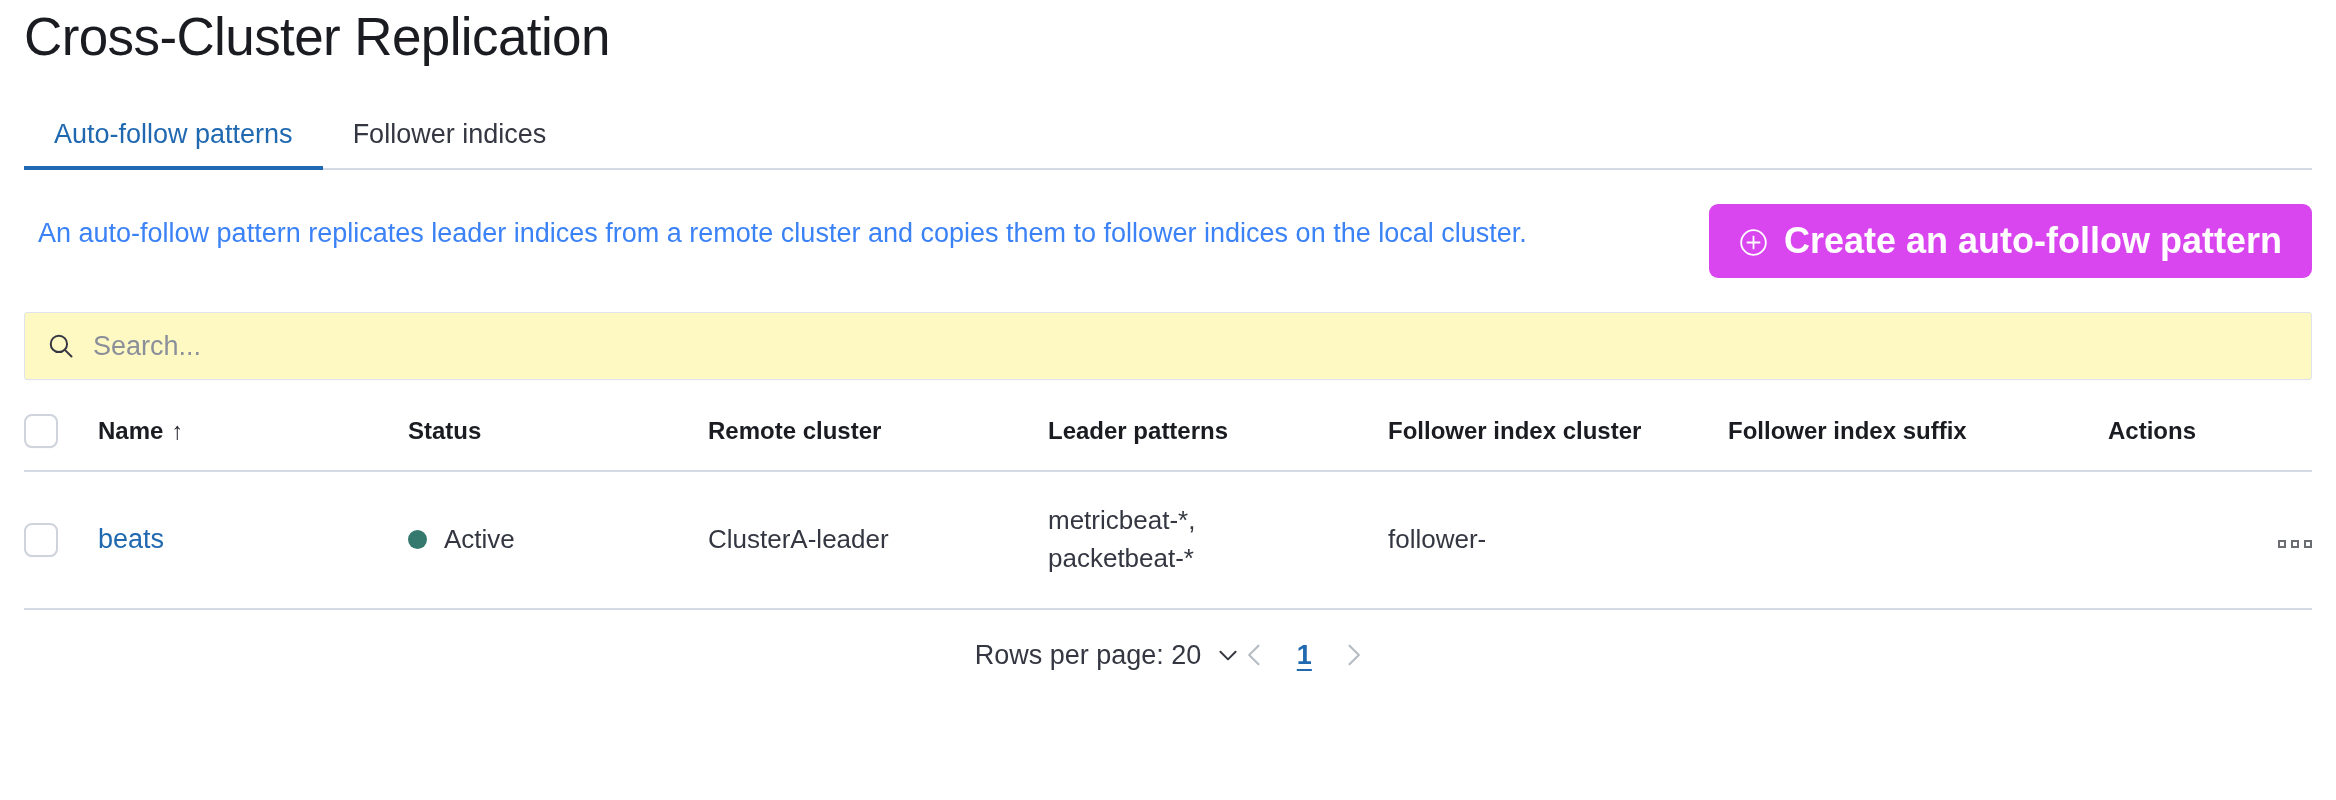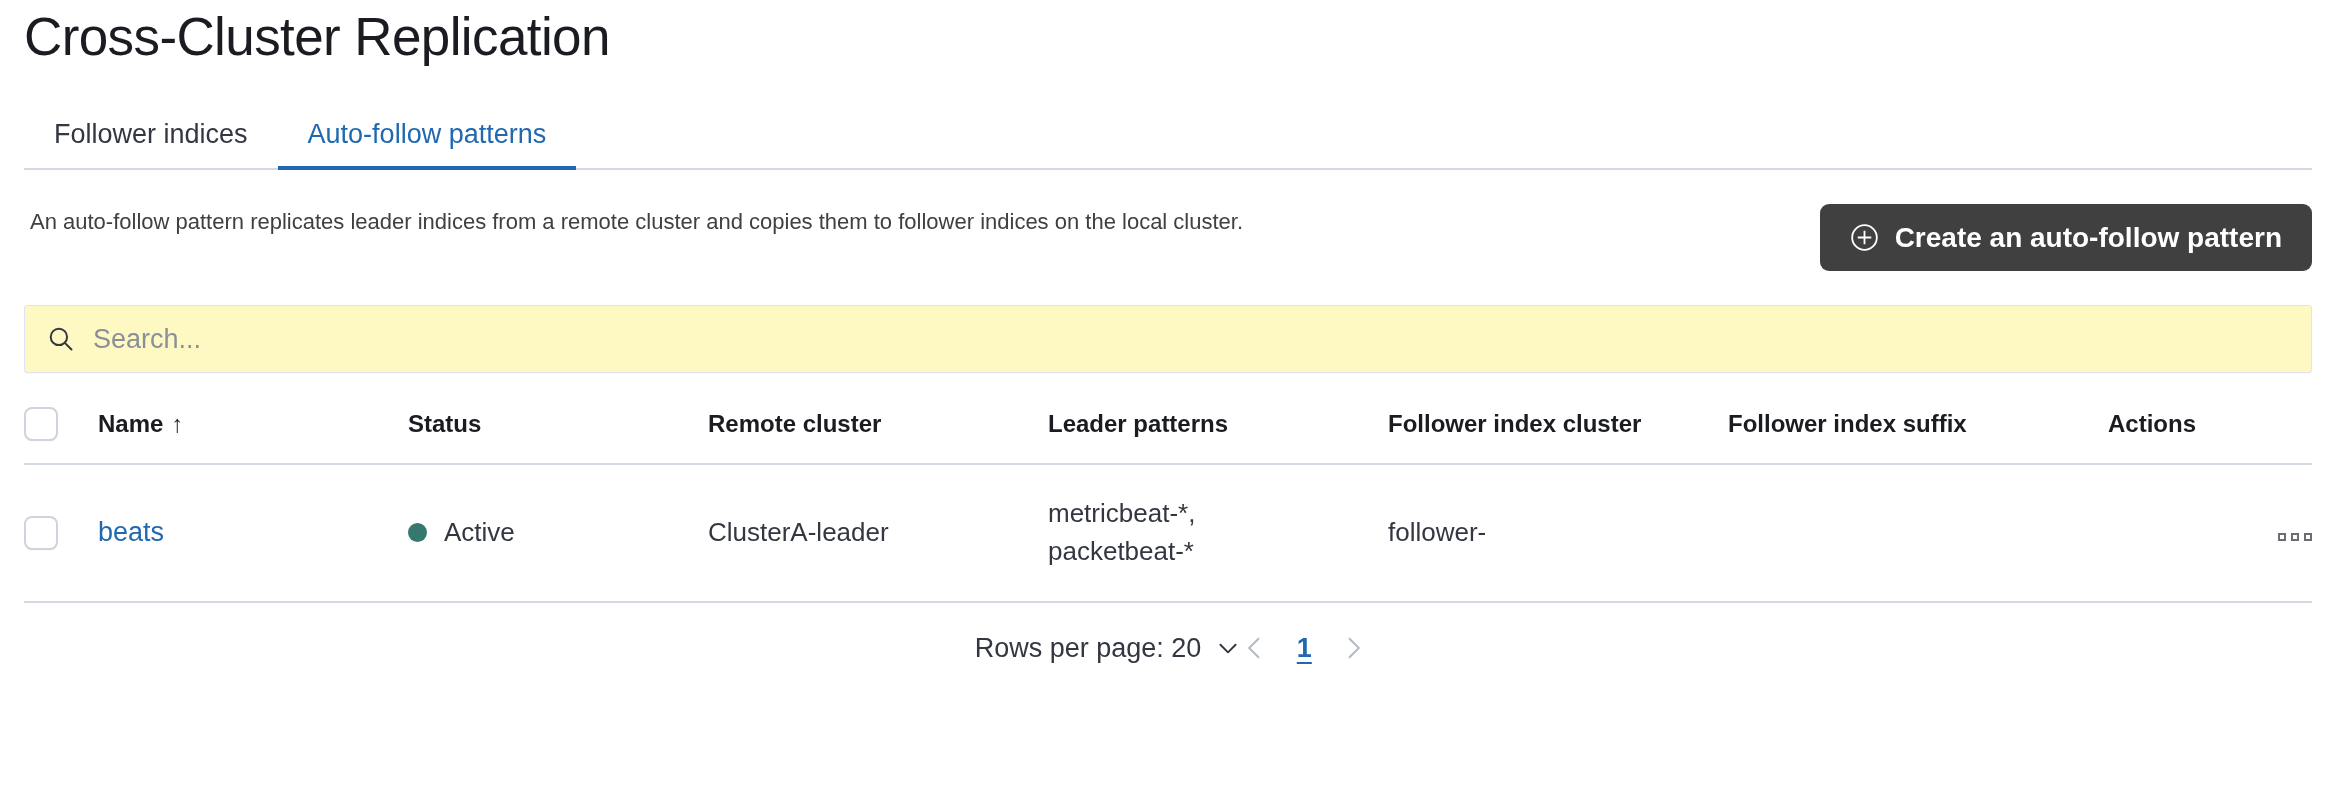--- a/index.html
+++ b/index.html
@@ -80,37 +80,37 @@
 
   
   .intro {
     display: flex;
     align-items: flex-start;
     justify-content: space-between;
     margin-top: 32px;
     gap: 40px;
   }
   .intro-text {
-    font-size: 22px;
+    font-size: 27px;
     line-height: 1.42;
-    color: #404040;
+    color: #3b82f6;
     max-width: 1680px;
-    margin: 4px;
+    margin: 12px;
     padding-left: 2px;
   }
   .create-btn {
     flex: 0 0 auto;
     display: inline-flex;
     align-items: center;
     gap: 16px;
-    background: #404040;
+    background: #d946ef;
     color: #ffffff;
     border: none;
     border-radius: 9px;
-    font-size: 28px;
+    font-size: 36px;
     font-weight: 700;
     font-family: inherit;
     padding: 19px 30px;
     cursor: pointer;
     white-space: nowrap;
     line-height: 1;
     margin-top: 2px;
   }
   .plus-circle {
     display: inline-block;
@@ -270,22 +270,22 @@
 </style>
 </head>
 <body>
 
 <div class="page">
 
   <h1 class="page-title">Cross-Cluster Replication</h1>
 
   <div class="tabs">
     <div class="tabs-rule"></div>
+    <button class="tab active">Auto-follow patterns</button>
     <button class="tab">Follower indices</button>
-    <button class="tab active">Auto-follow patterns</button>
   </div>
 
   <div class="intro">
     <p class="intro-text">An auto-follow pattern replicates leader indices from a remote cluster and copies them to follower indices on the local cluster.</p>
     <button class="create-btn">
       <span class="plus-circle">
         <svg viewBox="0 0 24 24" width="29" height="29" aria-hidden="true">
           <circle cx="12" cy="12" r="10.2" fill="none" stroke="#ffffff" stroke-width="1.5"></circle>
           <path d="M12 6.4 V17.6 M6.4 12 H17.6" stroke="#ffffff" stroke-width="1.5" stroke-linecap="butt"></path>
         </svg>

